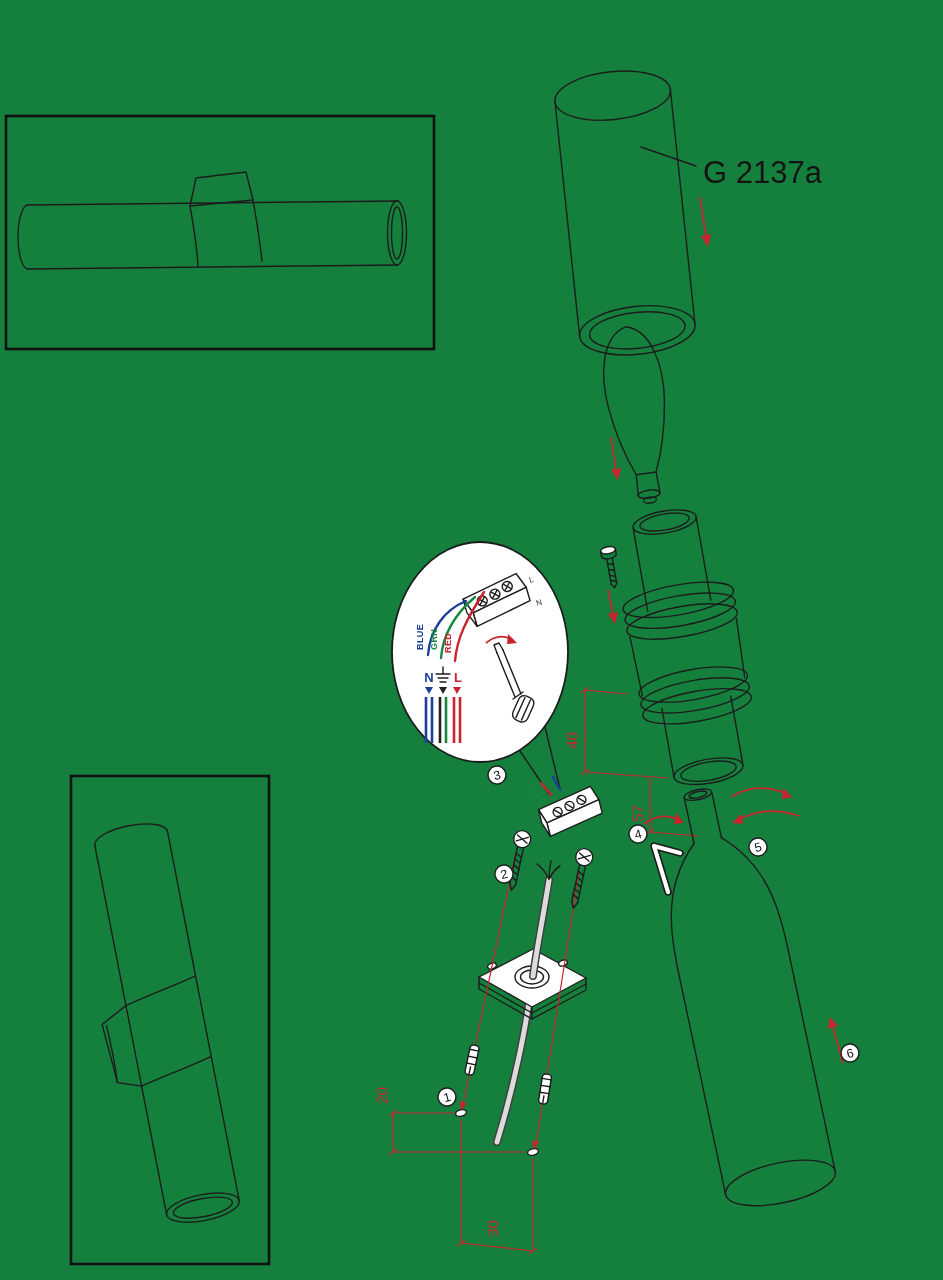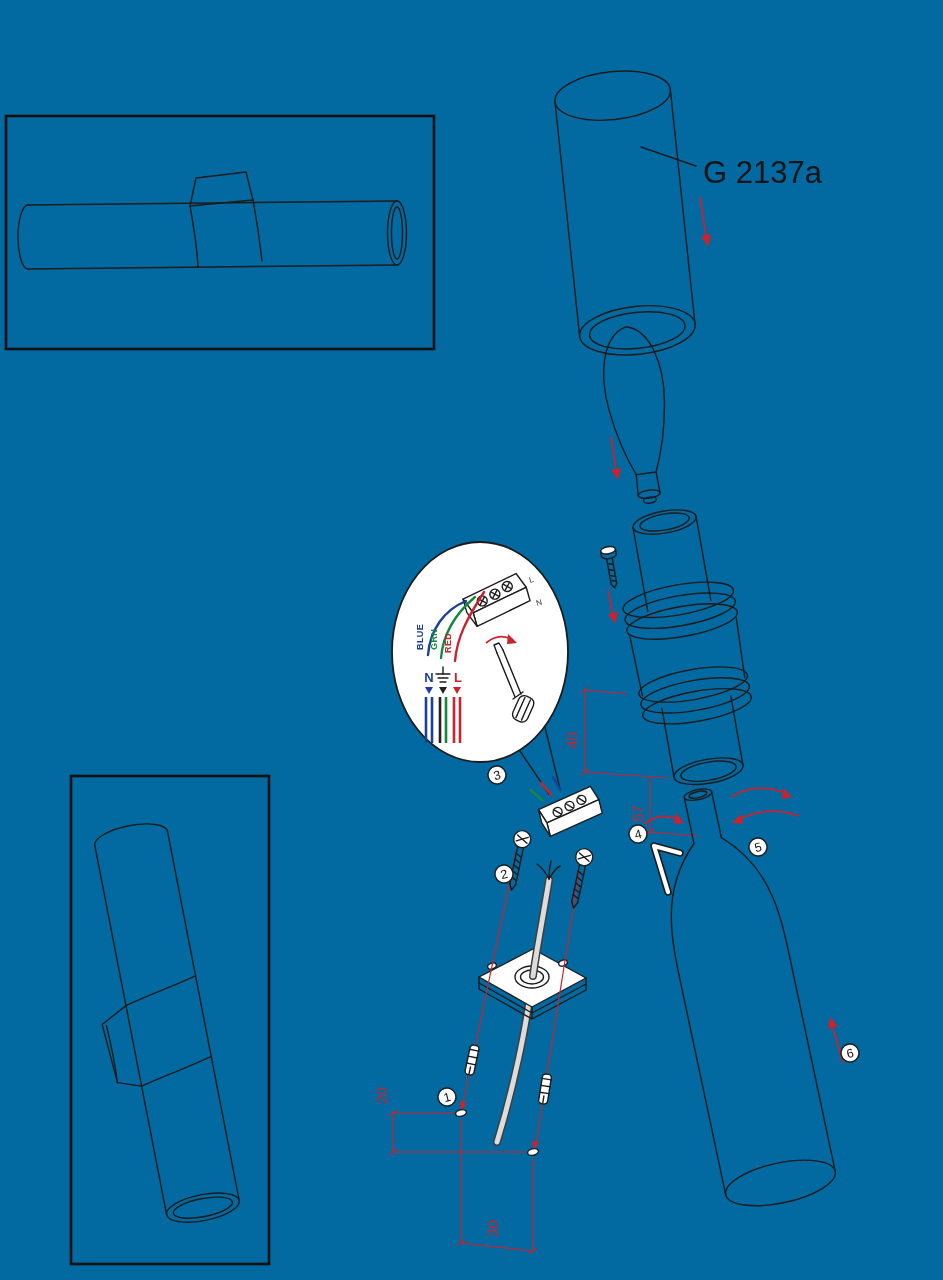--- a/index.html
+++ b/index.html
@@ -1,17 +1,17 @@
 <!DOCTYPE html>
 <html><head>
 <meta charset="utf-8">
 <title>G 2137a</title>
 <style>
   html,body{margin:0;padding:0;background:#fff}
-  .stage{position:relative;width:943px;height:1280px;background:#0369a1;overflow:hidden;
+  .stage{position:relative;width:943px;height:1280px;background:#15803d;overflow:hidden;
          font-family:"Liberation Sans",sans-serif}
   svg{display:block}
   
   .k {fill:none;stroke:#1c1c1c;stroke-width:1.4;stroke-linecap:round;stroke-linejoin:round}
   .k2{fill:none;stroke:#111;stroke-width:2.6}
   .kf{fill:#fff;stroke:#1c1c1c;stroke-width:1.4;stroke-linejoin:round}
   .kf2{fill:#fff;stroke:#1c1c1c;stroke-width:1.8}
   
   .r {fill:none;stroke:#c9232e;stroke-width:1.2}
   .r2{fill:none;stroke:#c9232e;stroke-width:1.7}

